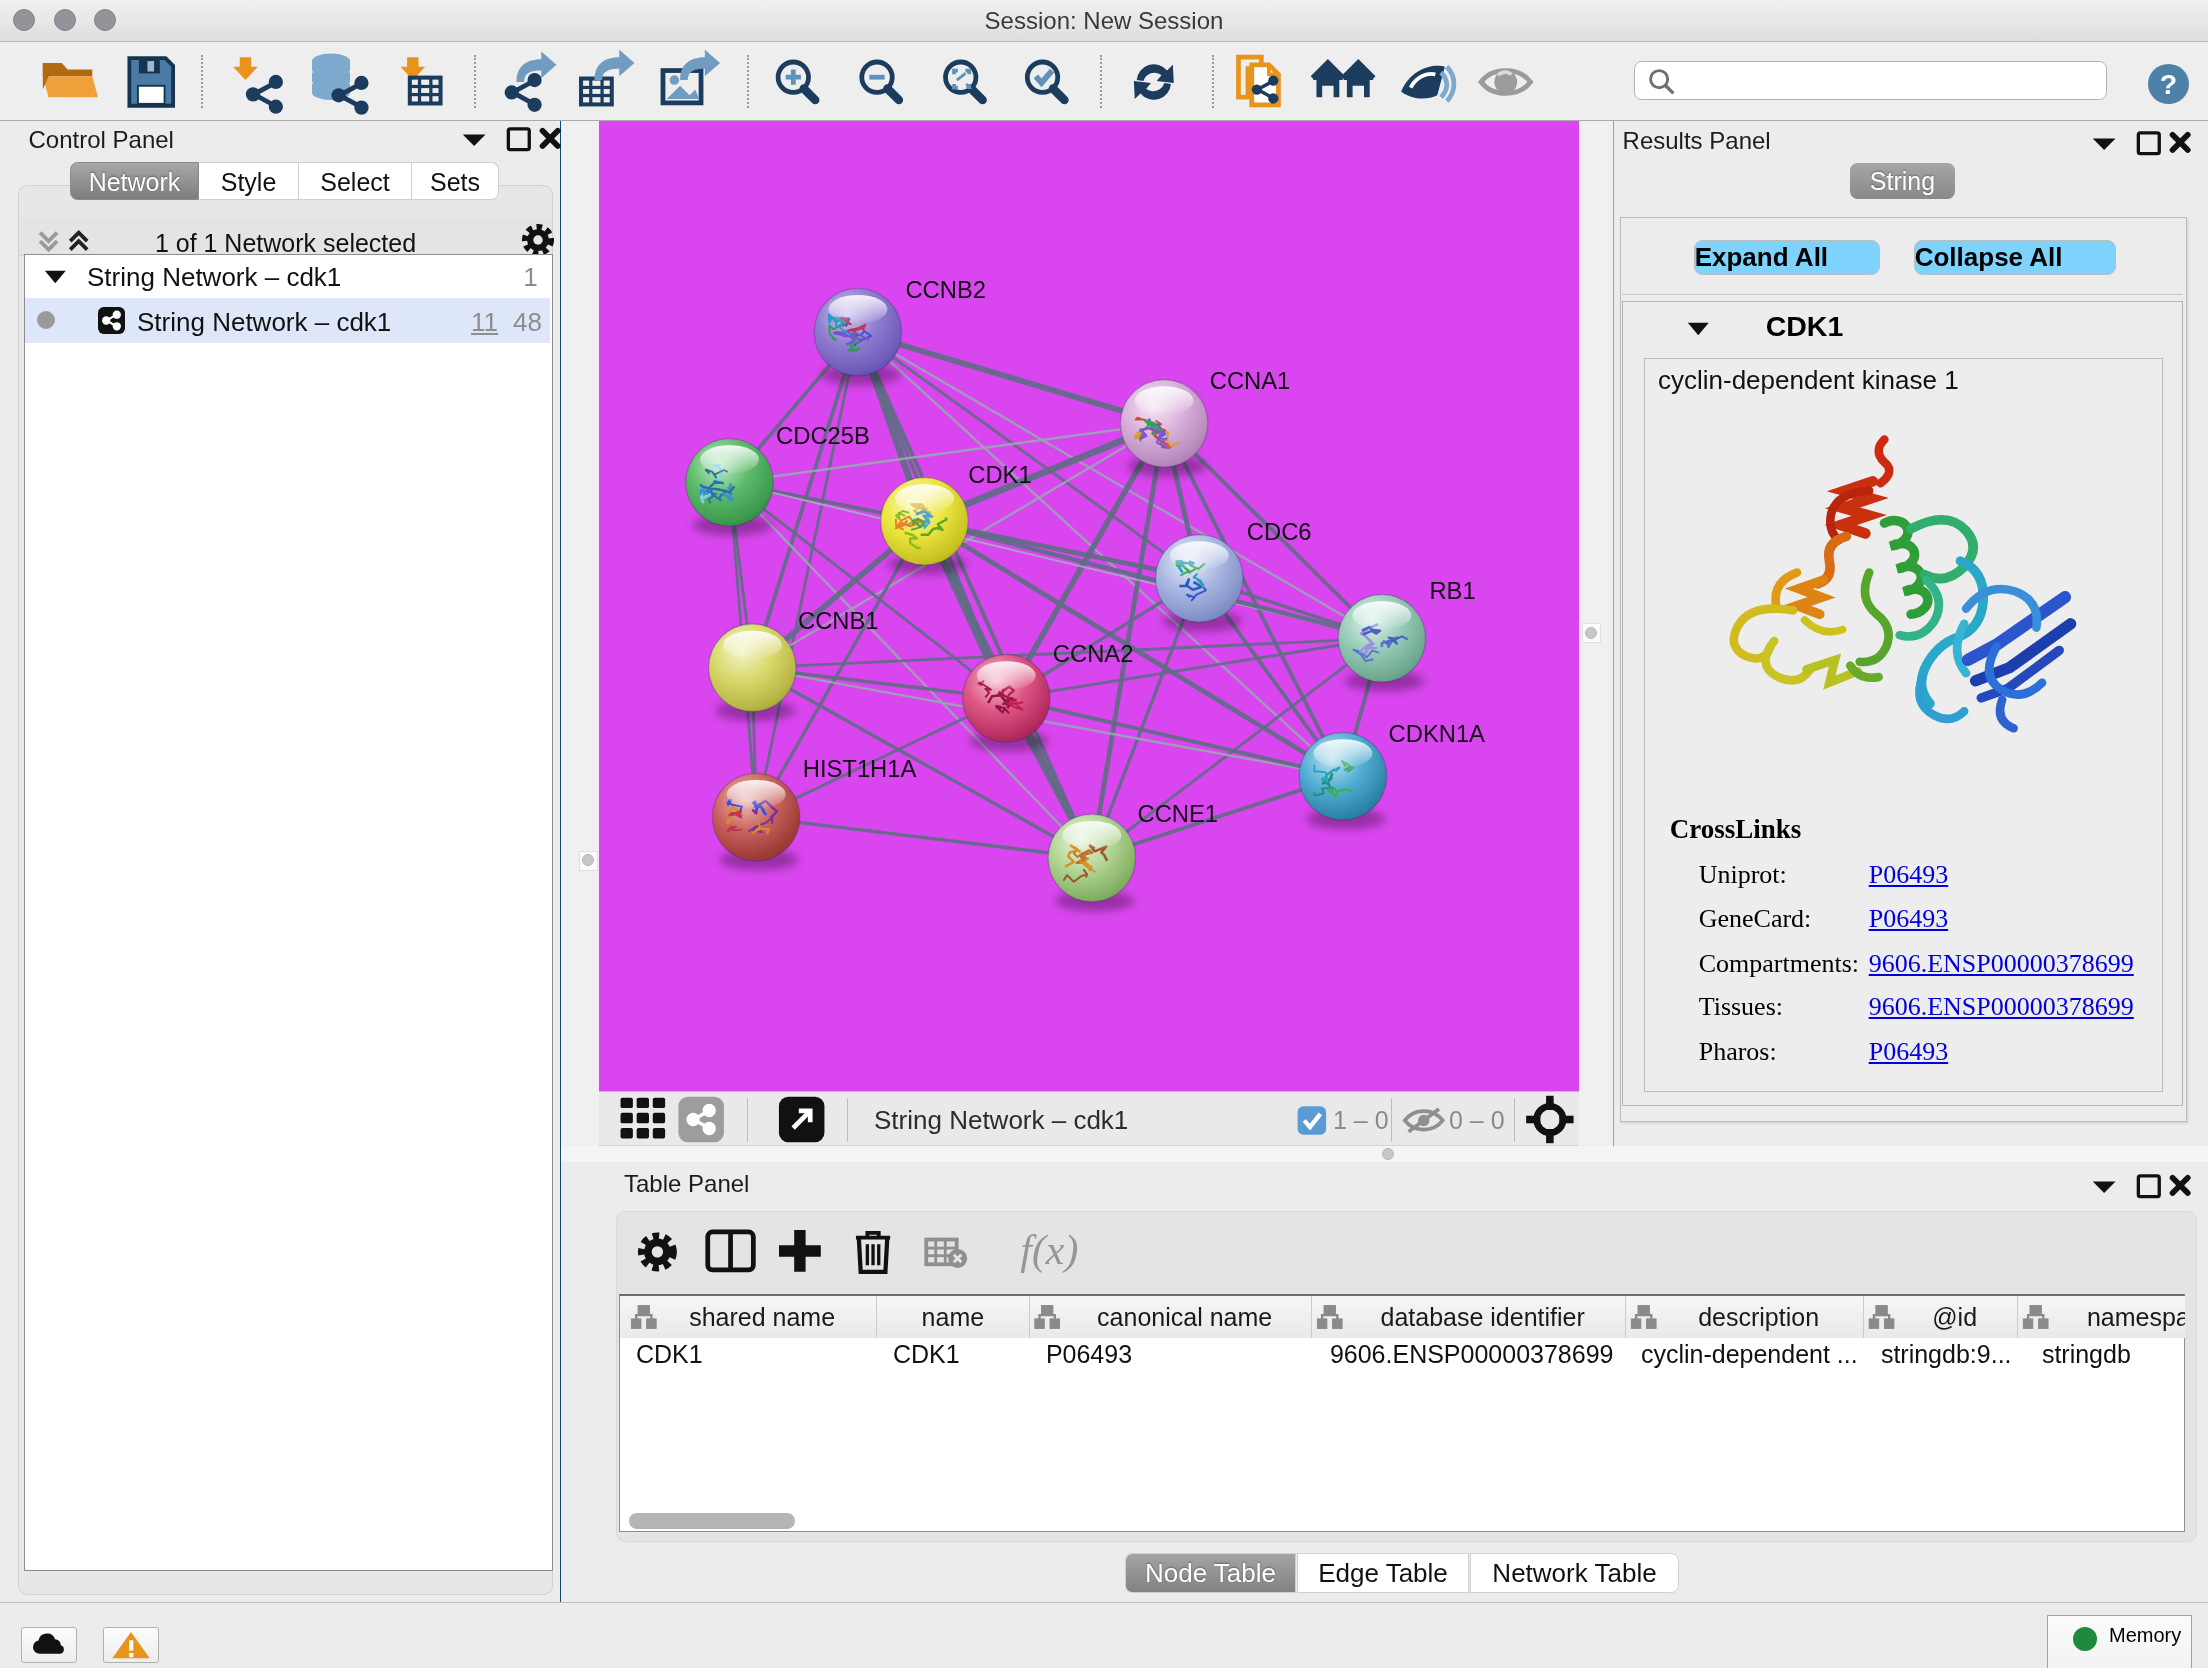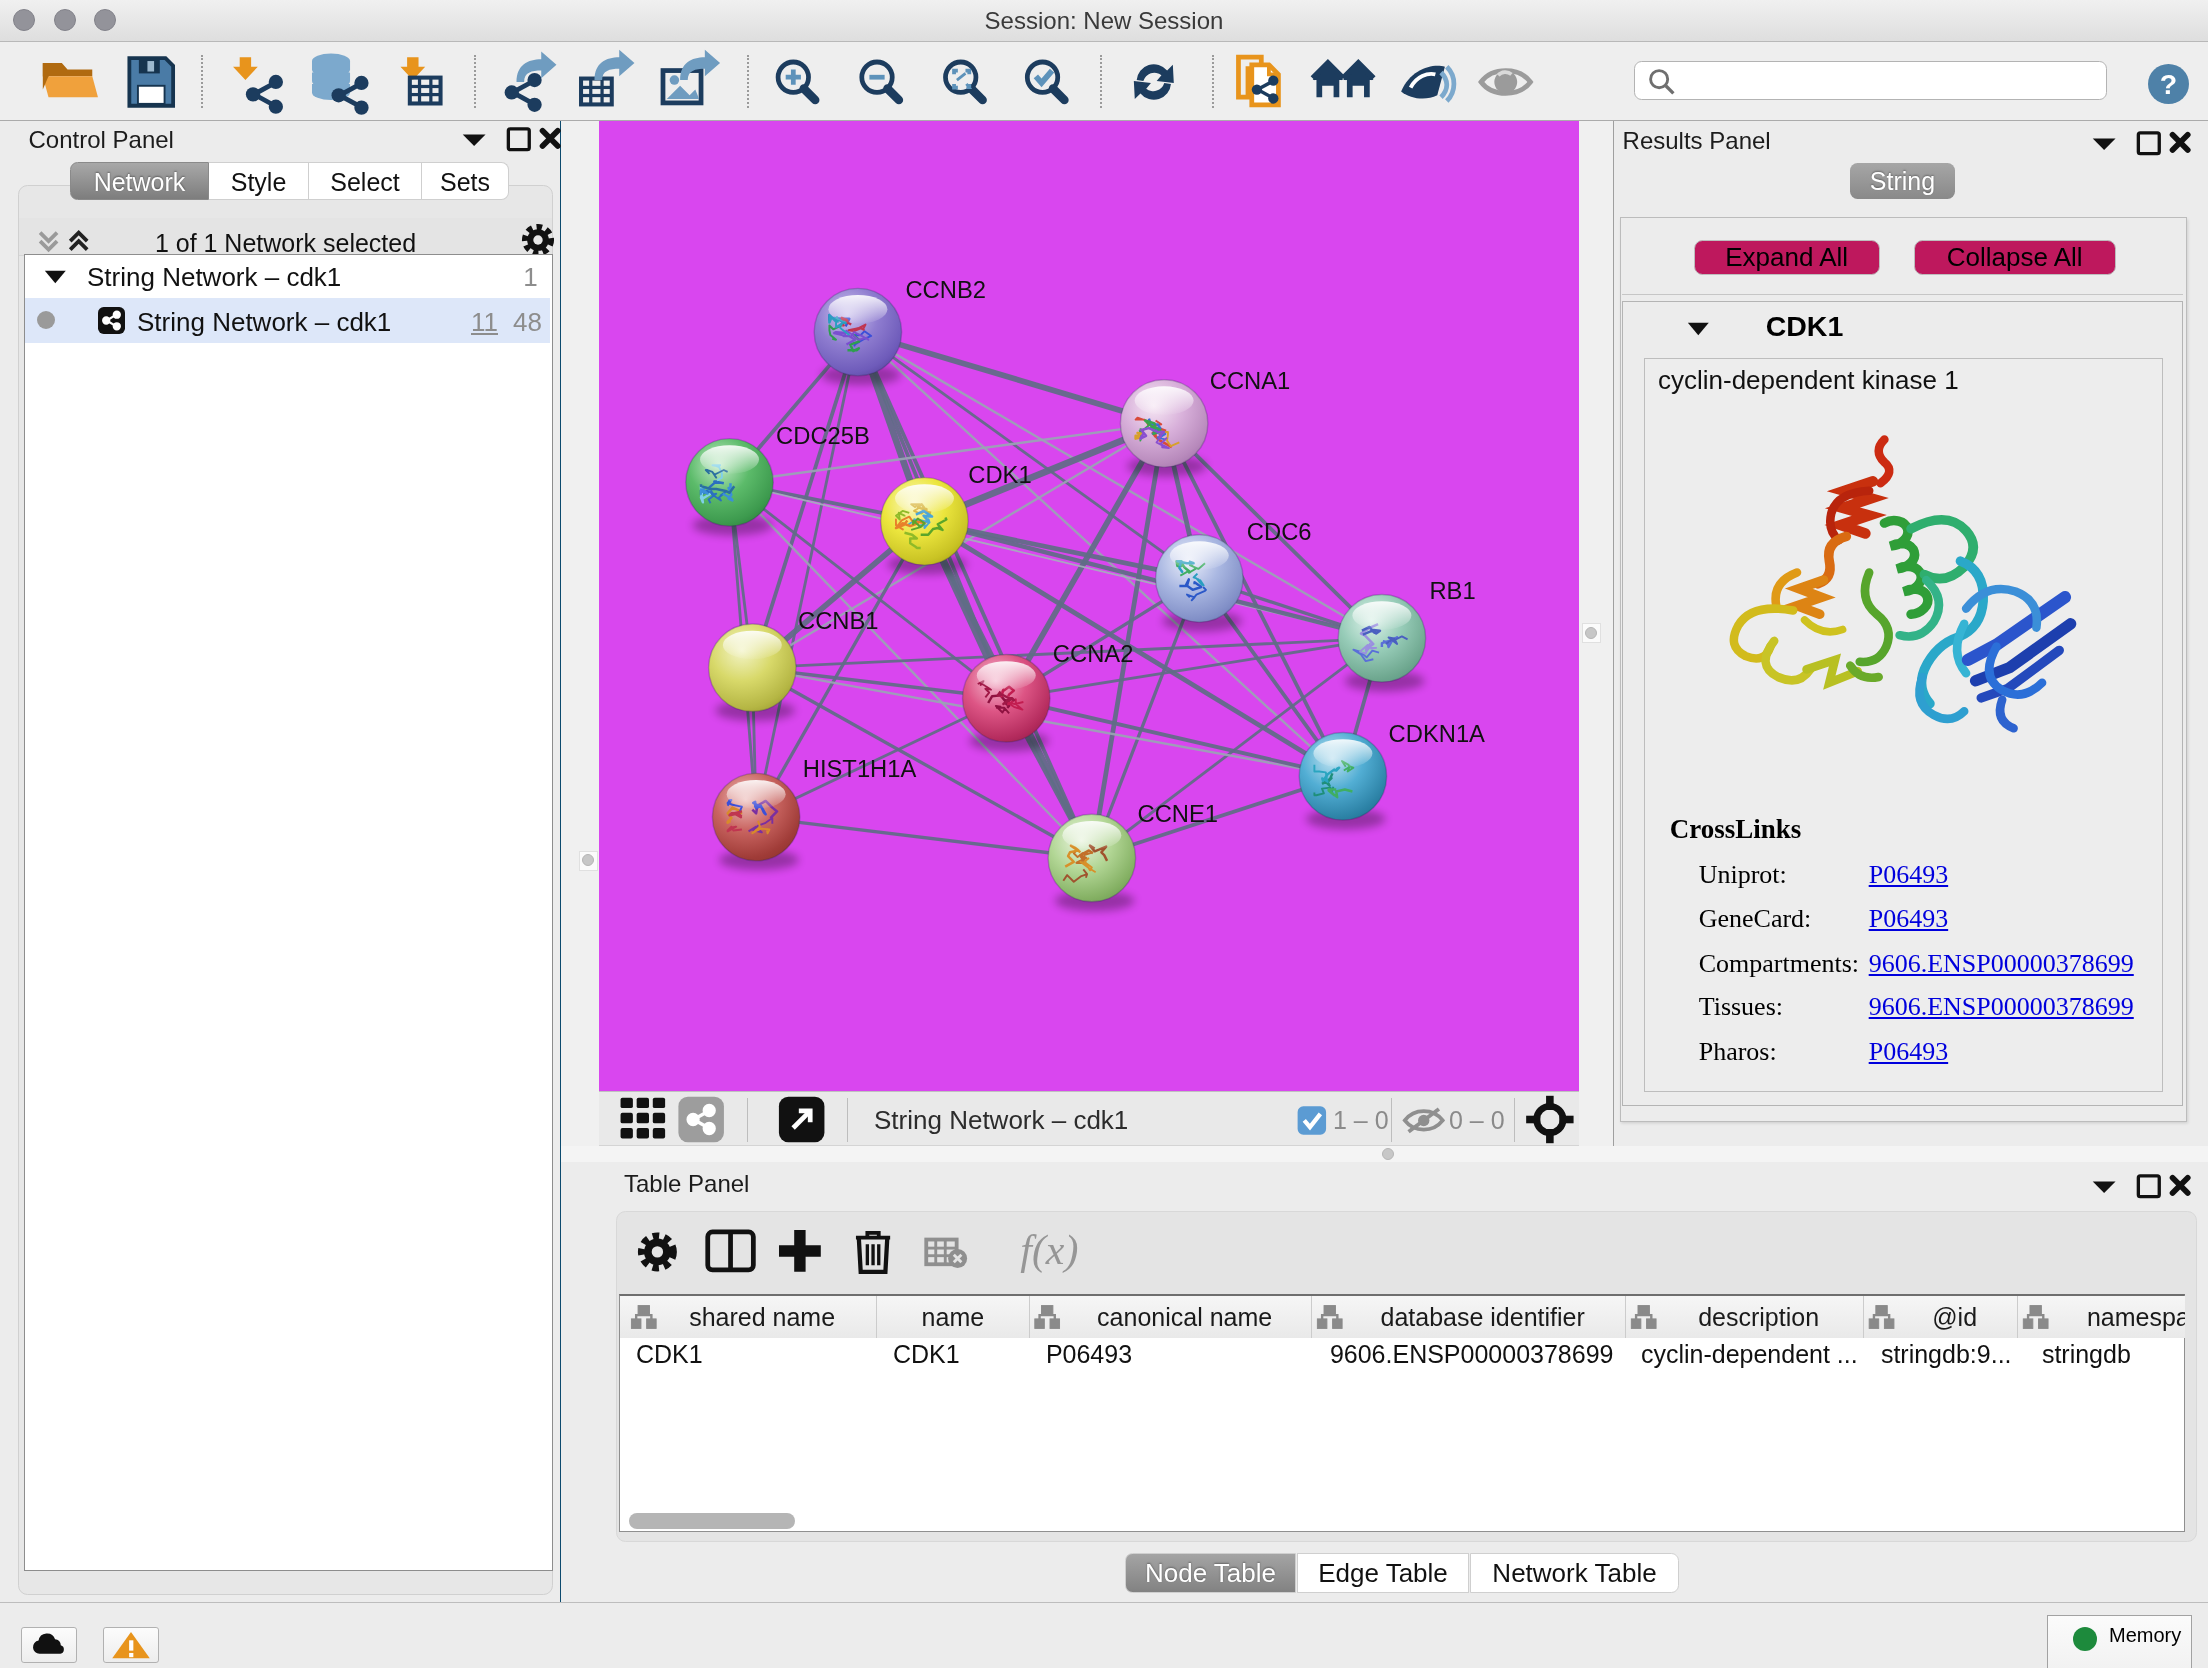--- a/index.html
+++ b/index.html
@@ -49,22 +49,22 @@
   #hsplit { left:561px; top:1146px; width:1647px; height:16px; background:#f4f4f4; }
 
   
   #rpanel { left:1614px; top:121px; width:594px; height:1025px; background:#ececec; }
   #stringtab { position:absolute; left:236px; top:42px; width:105px; height:36px; border-radius:7.6px;
     background:linear-gradient(#a6a6a6,#898989); color:#fff; font-size:25px; text-align:center;
     line-height:36px; text-shadow:0 -1px 1.9px rgba(0,0,0,.35); }
   #rp-outer { position:absolute; left:5.7px; top:96px; width:567px; height:905px;
     border:1.9px solid #bcbcbc; background:#ececec; box-shadow:1px 1.9px 2.9px rgba(0,0,0,.12); }
   #rp-btnpanel { position:absolute; left:1px; top:1px; width:561px; height:76px; border-bottom:1.9px solid #c6c6c6; }
-  .wbtn { position:absolute; top:21px; height:35px; background:#be185d; border:1.4px solid #bdbdbd;
-    border-radius:8.6px; font-size:26px; text-align:center; color:#000; }
+  .wbtn { position:absolute; top:21px; height:35px; background:#7dd3fc; border:1.4px solid #bdbdbd;
+    border-radius:8.6px; font-size:26px; text-align:left; color:#000;font-weight:bold; }
   #rp-section { position:absolute; left:1px; top:83px; width:561px; height:805px; border:1px solid #b4b4b4; }
   #rp-content { position:absolute; left:21px; top:56px; width:519px; height:734px;
     border:1px solid #bdbdbd; background:#ededed; }
   .serif { font-family:"Liberation Serif", serif; }
   .xl-label { position:absolute; left:54px; font-size:26px; color:#000; font-family:"Liberation Serif", serif; }
   .xl-link  { position:absolute; left:224px; font-size:26px; color:#0000dd; text-decoration:underline;
     font-family:"Liberation Serif", serif; }
 
   
   #tpanel { left:561px; top:1162px; width:1647px; height:439px; background:#ececec; }
@@ -239,21 +239,21 @@
       <circle cx="17" cy="17" r="9" fill="none" stroke="#6f6f6f" stroke-width="3"></circle>
       <line x1="24" y1="24" x2="32" y2="32" stroke="#6f6f6f" stroke-width="3.5"></line>
     </svg>
   </div>
   <div id="helpbtn">?</div>
 </div>
 
 <div class="abs" id="cpanel">
   <div class="paneltitle abs" style="left:28.5px; top:4.8px;">Control Panel</div>
   <div class="tabrow">
-    <div class="tab sel" style="width:139px;border-radius:7.6px 0 0 7.6px;border-left:1px solid #8a8a8a;">Network</div>
+    <div class="tab sel" style="width:129px;border-radius:7.6px 0 0 7.6px;border-left:1px solid #8a8a8a;">Network</div>
     <div class="tab" style="width:100px;">Style</div>
     <div class="tab" style="width:113px;text-align:center;">Select</div>
     <div class="tab" style="width:87px;border-radius:0 7.6px 7.6px 0;">Sets</div>
   </div>
   <svg class="panelicons" width="114" height="28.5" style="left:458px; top:3.8px;" viewBox="0 0 120 30">
     <path d="M5 10 L29 10 L17 22 Z" fill="#111"></path>
     <rect x="53" y="4" width="22" height="22" rx="2" fill="none" stroke="#111" stroke-width="3.5"></rect>
     <path d="M89 6 L105 22 M105 6 L89 22" stroke="#111" stroke-width="6" stroke-linecap="round"></path>
   </svg>
   <div id="cp-innerpanel">

